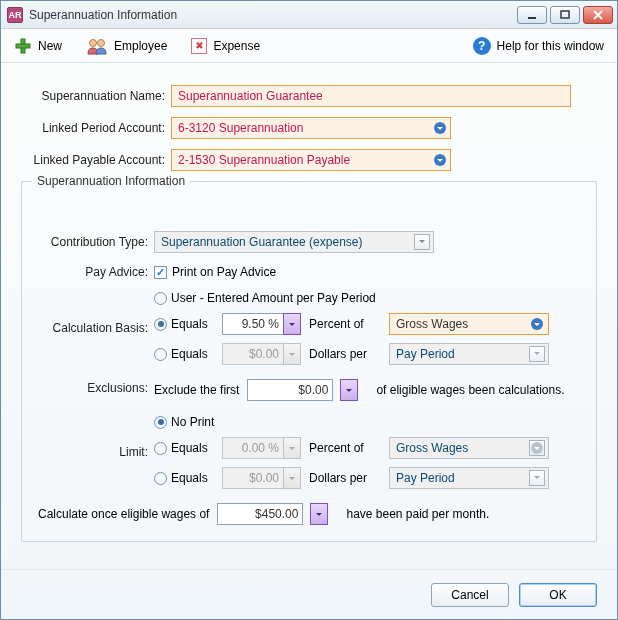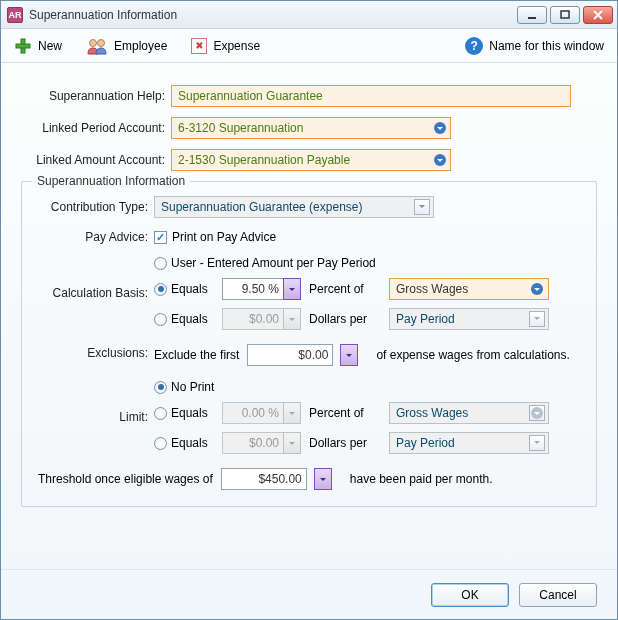--- a/index.html
+++ b/index.html
@@ -66,41 +66,41 @@
 .row { display: flex; align-items: center; margin-bottom: 10px; font-size: 12px; }
 .lbl { width: 150px; text-align: right; padding-right: 6px; color: #222; }
 .fld { flex: 1; position: relative; }
 
 .txt-orange {
   height: 22px; width: 100%;
   border: 1px solid #e1a045;
   background: #fdf2e3;
   padding: 2px 6px;
   font-size: 12px;
-  color: #4d7c0f;
+  color: #be185d;
 }
 .txt-orange.with-drop { padding-right: 22px; }
 .drop-ico {
   position: absolute; right: 4px; top: 50%; transform: translateY(-50%);
   width: 14px; height: 14px;
 }
 .drop-ico svg { width: 14px; height: 14px; }
 
 .groupbox {
   border: 1px solid #c9d3dc; border-radius: 2px;
   padding: 14px 16px 8px 16px; margin-top: 6px;
   position: relative;
 }
 .groupbox-title {
   position: absolute; top: -8px; left: 10px;
   background: linear-gradient(#fdfefe,#f5f9fc); padding: 0 5px;
   font-size: 12px; color: #333;
 }
 
-.frow { display: flex; align-items: center; font-size: 12px; margin-bottom: 8px; }
+.frow { display: flex; align-items: center; font-size: 12px; margin-bottom: 8px; margin-top: 35px; }
 .flbl { width: 116px; text-align: right; padding-right: 6px; color: #222; }
 .fbody { flex: 1; display: flex; align-items: center; gap: 8px; flex-wrap: wrap; }
 
 .select-dis {
   height: 22px; border: 1px solid #b8c2cb; background: #f0f0f0;
   padding: 2px 22px 2px 6px; color: #0c4a6e; font-size: 12px;
   position: relative; display: inline-flex; align-items: center;
 }
 .select-dis .chev, .select-act .chev {
   position: absolute; right: 3px; top: 2px; width: 16px; height: 16px;
@@ -205,48 +205,48 @@
       </svg>
       <span>Employee</span>
     </div>
     <div class="tb-btn">
       <div class="icon-exempt">✖</div>
       <span>Expense</span>
     </div>
     <div class="tb-spacer"></div>
     <div class="tb-btn">
       <div class="help-icon">?</div>
-      <span>Name for this window</span>
+      <span>Help for this window</span>
     </div>
   </div>
 
   <div class="content">
 
     <div class="row">
-      <div class="lbl">Superannuation Help:</div>
+      <div class="lbl">Superannuation Name:</div>
       <div class="fld" style="max-width:400px">
         <input class="txt-orange" value="Superannuation Guarantee" style="">
       </div>
     </div>
 
     <div class="row">
       <div class="lbl">Linked Period Account:</div>
       <div class="fld" style="max-width:280px">
         <input class="txt-orange with-drop" value="6-3120 Superannuation" style="">
         <span class="drop-ico">
           <svg viewBox="0 0 14 14">
               <circle cx="7" cy="7" r="6" fill="#3b78c4"></circle>
               <path d="M4 6 L7 9 L10 6 Z" fill="#fff"></path>
             </svg>
         </span>
       </div>
     </div>
 
     <div class="row">
-      <div class="lbl">Linked Amount Account:</div>
+      <div class="lbl">Linked Payable Account:</div>
       <div class="fld" style="max-width:280px">
         <input class="txt-orange with-drop" value="2-1530 Superannuation Payable" style="">
         <span class="drop-ico">
           <svg viewBox="0 0 14 14">
               <circle cx="7" cy="7" r="6" fill="#3b78c4"></circle>
               <path d="M4 6 L7 9 L10 6 Z" fill="#fff"></path>
             </svg>
         </span>
       </div>
     </div>
@@ -336,21 +336,21 @@
       <div class="frow" style="margin-top:14px; align-items:flex-start">
         <div class="flbl" style="padding-top:2px">Exclusions:</div>
         <div class="fbody">
           <span>Exclude the first</span>
           <input class="num-inp" style="width: 86px;" value="$0.00">
           <div class="spin-btn">
               <svg viewBox="0 0 10 10">
                 <path d="M2 4 L5 7 L8 4 Z" fill="#4a2a80"></path>
               </svg>
             </div>
-          <span style="margin-left:10px">of expense wages from calculations.</span>
+          <span style="margin-left:10px">of eligible wages been calculations.</span>
         </div>
       </div>
 
       <div class="frow" style="margin-top:14px">
         <div class="flbl">Limit:</div>
         <div class="fbody" style="flex-direction:column; align-items:flex-start; gap:8px">
 
           <label class="radio sel">
             <span class="dot"></span>
             <span>No Print</span>
@@ -399,32 +399,32 @@
                   </svg>
                 </span>
             </div>
           </div>
 
         </div>
       </div>
 
       <div class="frow" style="margin-top:14px; align-items:flex-start">
         <div class="fbody">
-          <span>Threshold once eligible wages of</span>
+          <span>Calculate once eligible wages of</span>
           <input class="num-inp" style="width: 86px;" value="$450.00">
           <div class="spin-btn">
               <svg viewBox="0 0 10 10">
                 <path d="M2 4 L5 7 L8 4 Z" fill="#4a2a80"></path>
               </svg>
             </div>
           <span style="margin-left:10px">have been paid per month.</span>
         </div>
       </div>
 
     </div>
   </div>
 
   <div class="btnbar">
+    <button class="btn">Cancel</button>
     <button class="btn primary">OK</button>
-    <button class="btn">Cancel</button>
   </div>
 
 </div>
 
 </body></html>

